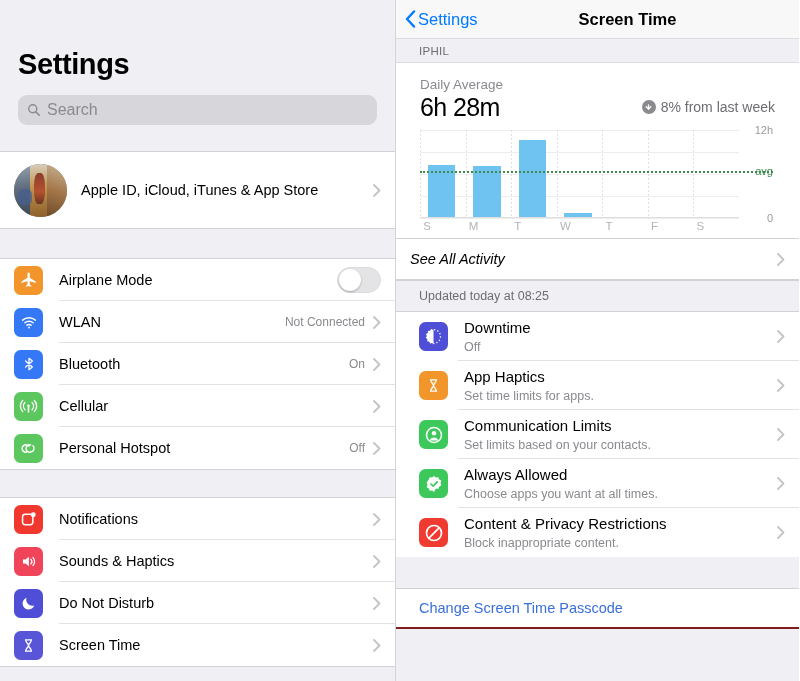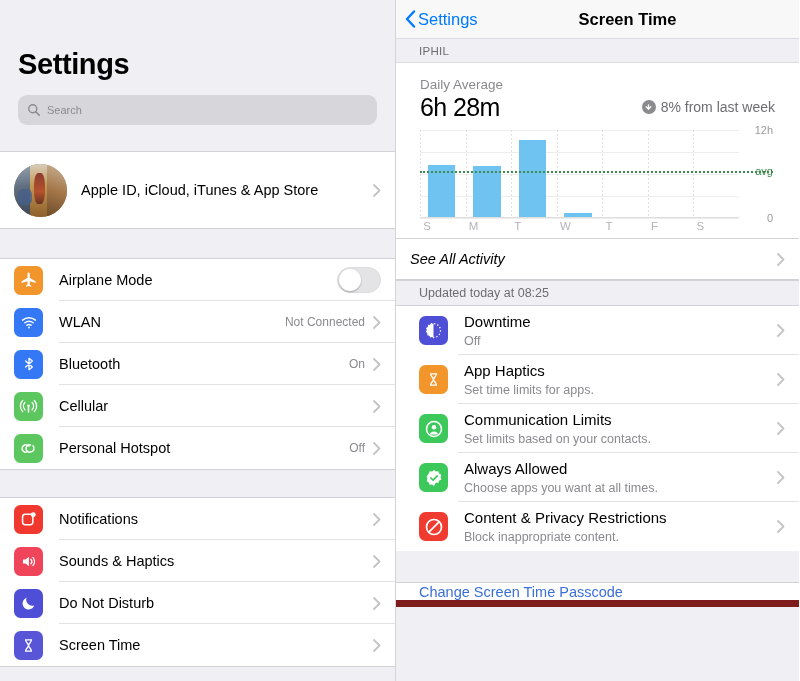--- a/index.html
+++ b/index.html
@@ -22,21 +22,21 @@
   .settings-title {
     font-size: 29px; font-weight: bold; color: #000;
     padding: 48px 0 0 18px; letter-spacing: -0.4px;
   }
   .search-wrap { padding: 14px 18px 0 18px; }
   .search-box {
     background: #d6d6db; border-radius: 9px; height: 30px;
     display: flex; align-items: center; padding: 0 9px;
   }
   .search-icon { margin-right: 6px; display:flex; align-items:center; }
-  .search-ph { color: #8a8a8f; font-size: 11px; }
+  .search-ph { color: #8a8a8f; font-size: 16px; }
 
   .gap { background: #efeff4; }
   .gap-22 { height: 26px; }
   .gap-28 { height: 29px; }
   .gap-24 { height: 27px; }
 
   .group { background: #fff; border-top: 1px solid #d2d2d6; border-bottom: 1px solid #d2d2d6; }
   .row {
     display: flex; align-items: center; height: 42px;
     padding-left: 14px; position: relative; background: #fff;
@@ -142,29 +142,29 @@
   .r-sub-wrap { flex: 1; display: flex; flex-direction: column; justify-content: center; }
   .r-title { font-size: 15px; color: #000; line-height: 1.25; }
   .r-sub { font-size: 12.5px; color: #8a8a8f; line-height: 1.3; margin-top: 1px; }
   .r-icon {
     width: 29px; height: 29px; border-radius: 6.5px; flex: 0 0 29px;
     display: flex; align-items: center; justify-content: center; margin-right: 16px;
   }
   .rgroup { border-top: 1px solid #d2d2d6; border-bottom: 1px solid #d2d2d6; font-style: italic; }
   .r-item { min-height: 49px; }
   .note-bar {
-    background: #efeff4; height: 26px; display: flex; align-items: center;
+    background: #efeff4; height: 32px; display: flex; align-items: center;
     padding-left: 23px; font-size: 12.5px; color: #6d6d72;
     border-top: 1px solid #d2d2d6; border-bottom: 1px solid #d2d2d6;
   }
   .spacer-gray { background: #efeff4; height: 32px; border-bottom: 1px solid #d2d2d6; }
   .passcode-row {
-    height: 24px; display: flex; align-items: center; padding-left: 23px;
+    height: 40px; display: flex; align-items: center; padding-left: 23px;
     font-size: 14.5px; color: #3a6fd8; background: #fff;
-    border-bottom: 7px solid #7f1d1d;
+    border-bottom: 2px solid #7f1d1d;
   }
   .tail-gray { background: #efeff4; height: 100%; }
 </style>
 </head>
 <body>
 
 <div class="screen">
 
   <div class="left">
 

